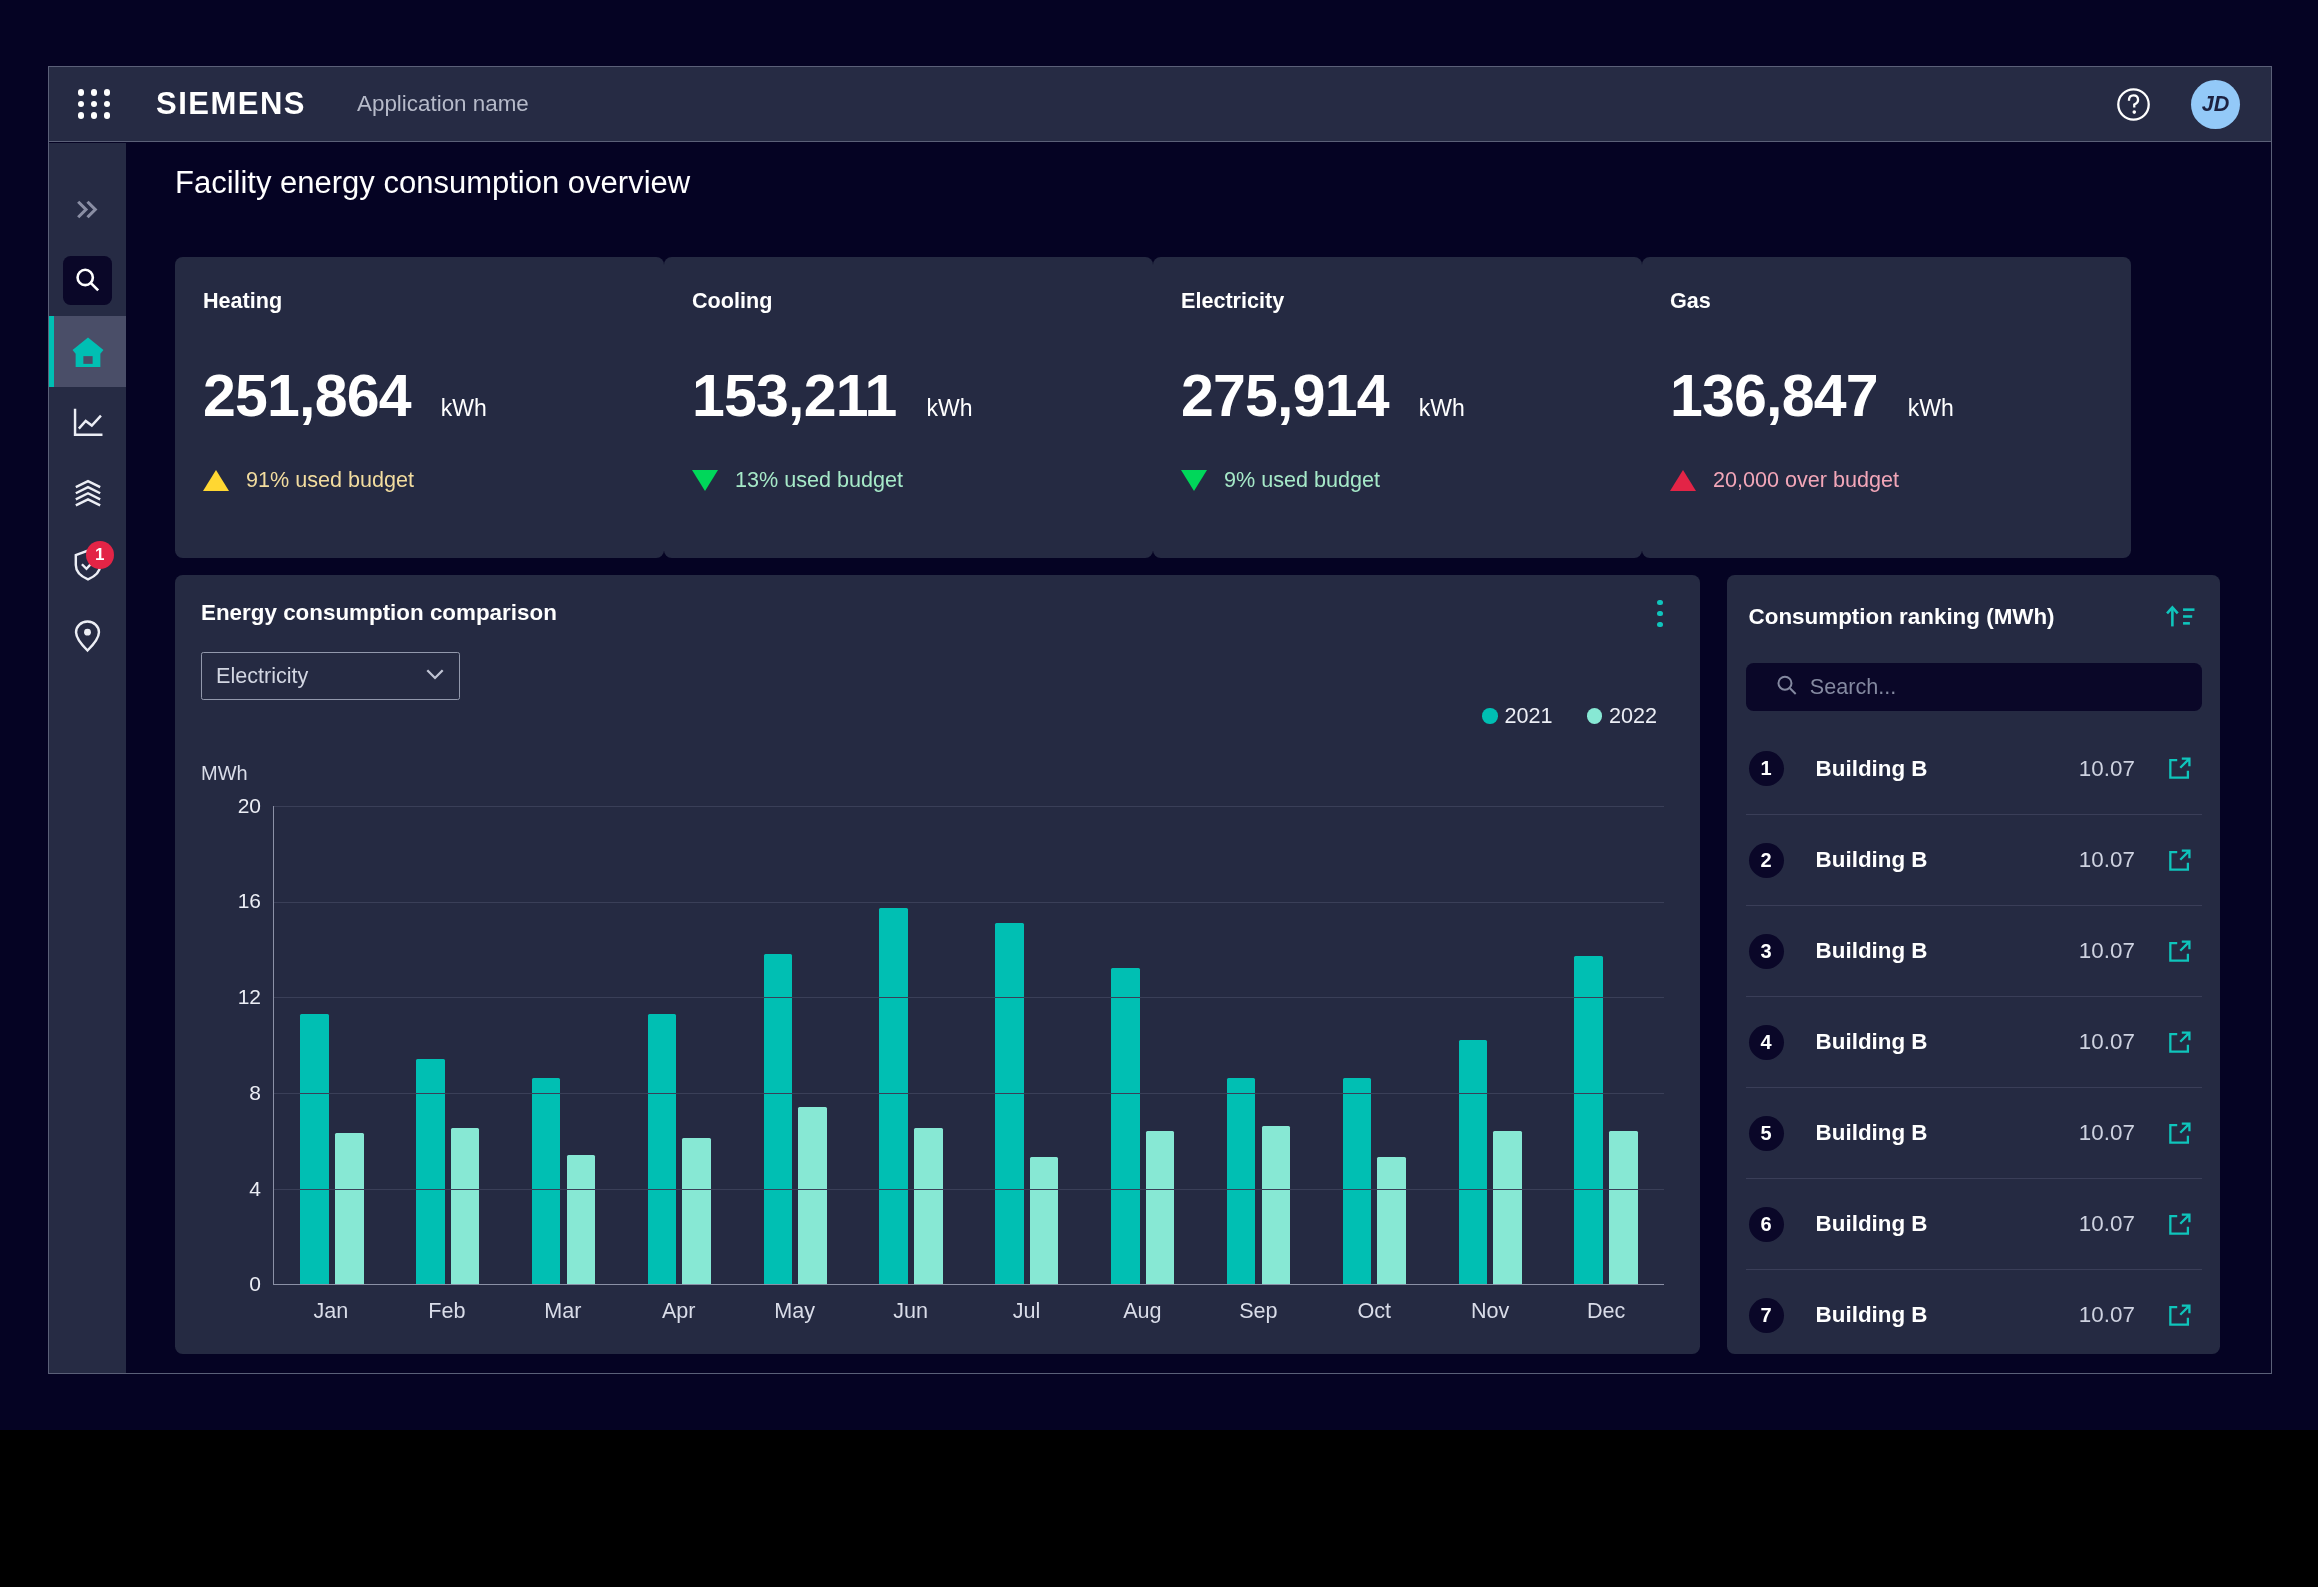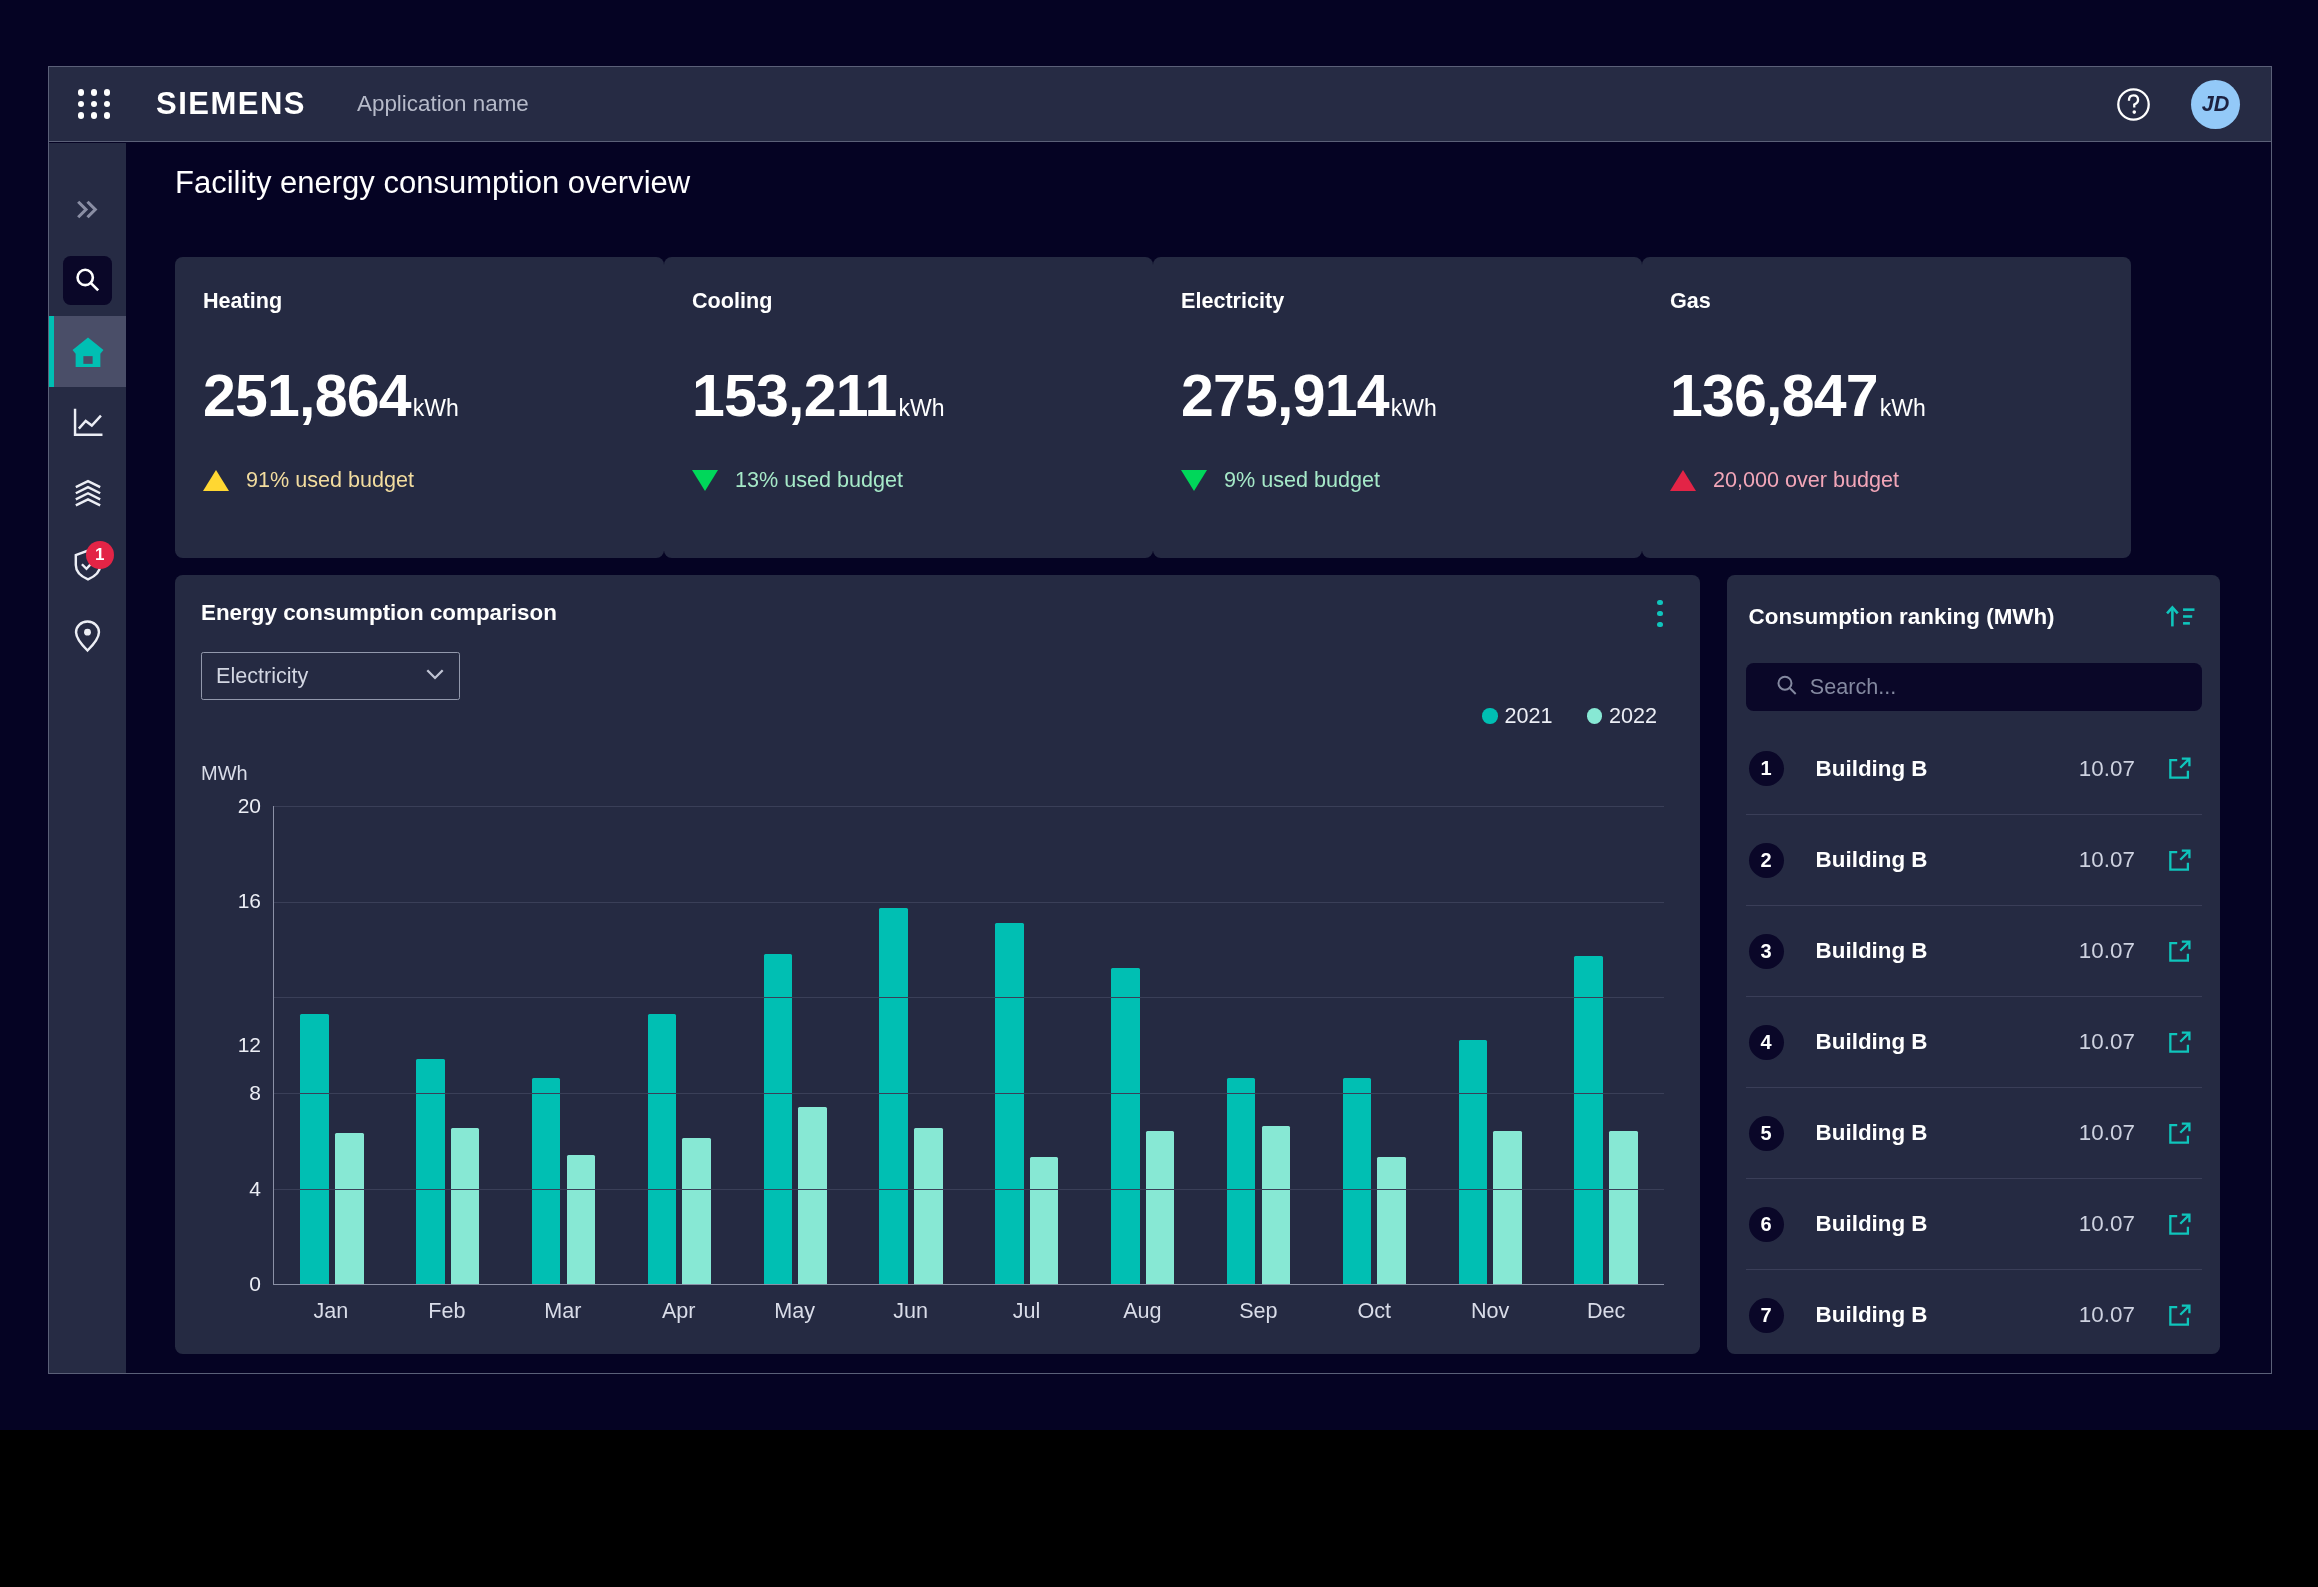--- a/index.html
+++ b/index.html
@@ -44,21 +44,21 @@
   .page-title { position:absolute; left:49px; top:21.6px; color:#fff; font-size:31px; font-weight:400; }
 
   .card { background:#252a42; border-radius:7.7px; }
 
   .kpi-row { position:absolute; left:49px; top:114px; width:1956px; height:301px;
              display:flex; justify-content:space-between; }
   .kpi-card { width:491px; height:301px; padding:31px 28px; }
   .kpi-label { color:#fff; font-size:21.6px; font-weight:700; }
   .kpi-value-row { margin-top:48px; display:flex; align-items:baseline; }
   .kpi-value { color:#fff; font-size:59px; font-weight:700; letter-spacing:-0.8px; }
-  .kpi-unit { color:#fff; font-size:23px; margin-left:2px; }
+  .kpi-unit { color:#fff; font-size:23px; margin-left:30px; }
   .kpi-delta { margin-top:37px; display:flex; align-items:center; }
   .tri { width:0; height:0; display:inline-block; }
   .tri.up   { border-left:13px solid transparent; border-right:13px solid transparent; border-bottom:21.6px solid #ffd732; }
   .tri.down { border-left:13px solid transparent; border-right:13px solid transparent; border-top:21.6px solid #00d75a; }
   .delta-text { margin-left:17px; font-size:21.6px; }
   .sev-warning .tri.up { border-bottom-color:#ffd732; }
   .sev-warning .delta-text { color:#f2dc9f; }
   .sev-good .tri.down { border-top-color:#00d75a; }
   .sev-good .delta-text { color:#a6e9c8; }
   .sev-bad .tri.up { border-bottom-color:#e32446; }
@@ -285,21 +285,21 @@
             <span class="legend-dot" style="background: rgb(135, 232, 212);"></span>
             <span class="legend-label">2022</span>
           </div>
         </div>
 
         <div class="y-axis-title">MWh</div>
         <div class="y-ticks">
             <span style="top: 466px;">0</span>
             <span style="top: 371px;">4</span>
             <span style="top: 275px;">8</span>
-            <span style="top: 179px; margin-top: 48px;">12</span>
+            <span style="top: 179px;">12</span>
             <span style="top: 83px;">16</span>
             <span style="top: -12.3px;">20</span>
           </div>
         <div class="plot">
           <div class="groups">
               <div class="bar-group">
                 <div class="bar" style="height: 270px; background: rgb(0, 191, 179);"></div>
                 <div class="bar" style="height: 151px; background: rgb(135, 232, 212);"></div>
               </div>
               <div class="bar-group">

